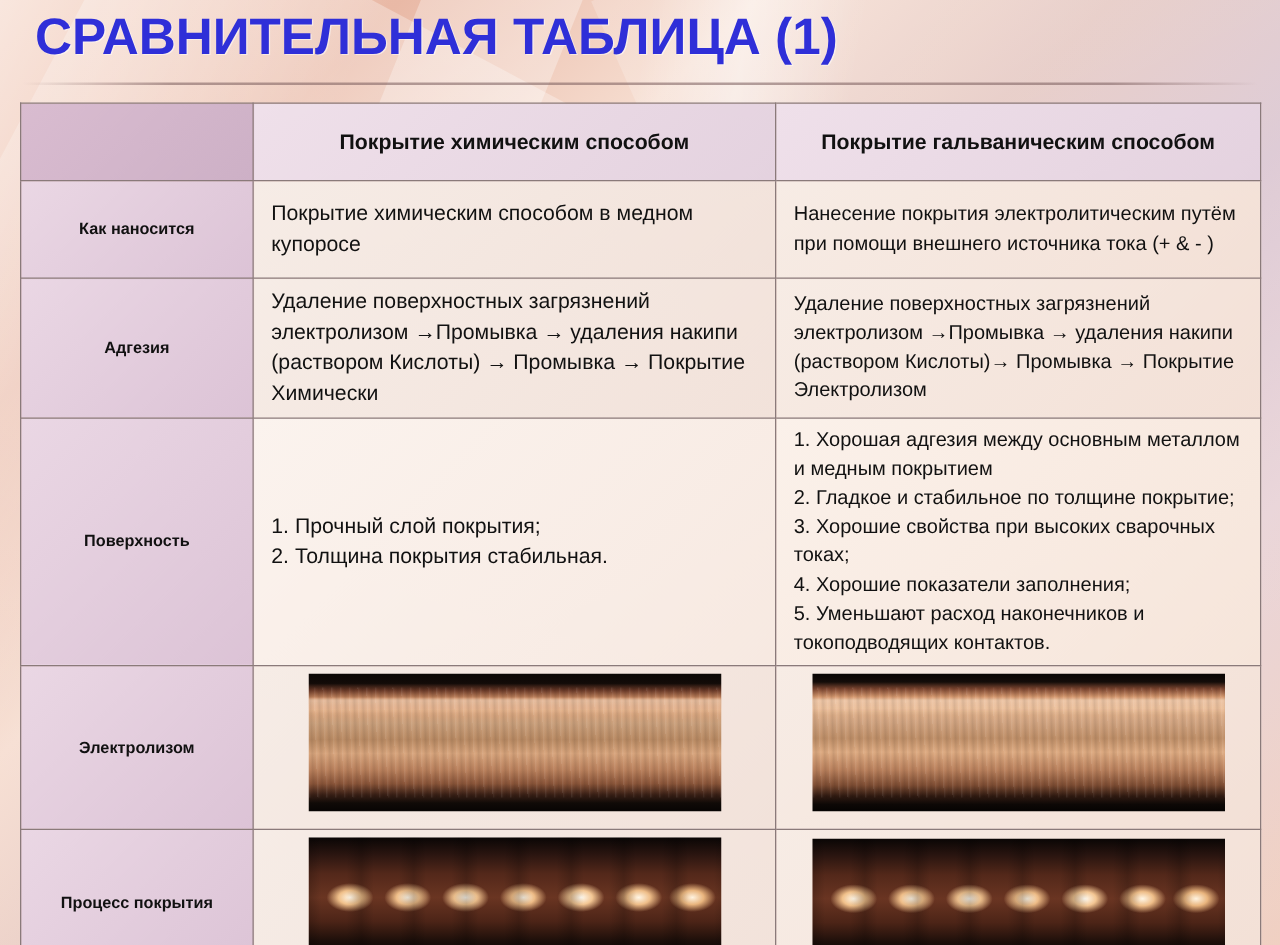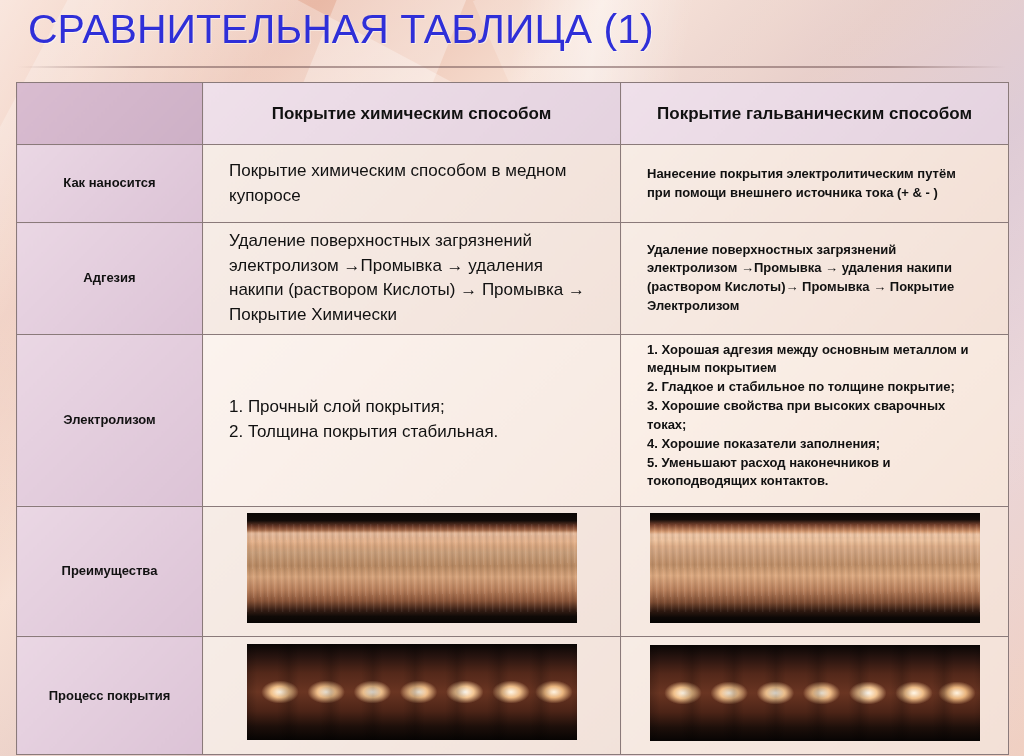--- a/index.html
+++ b/index.html
@@ -53,21 +53,21 @@
     width: 900px; height: 420px;
     background: linear-gradient(90deg, rgba(255,255,255,0.0), rgba(255,255,255,0.45), rgba(255,255,255,0.0));
     transform: rotate(-12deg);
     opacity: .5;
   }
   .title {
     position: absolute;
     left: 28px;
     top: 6px;
     font-size: 41px;
-    font-weight: normal;
+    font-weight: bold;
     color: #2f2fd8;
     letter-spacing: 0px;
     white-space: nowrap;
     text-shadow: 1px 1px 0 rgba(255,255,255,0.5);
   }
   .title-rule {
     position: absolute;
     left: 18px;
     right: 18px;
     top: 66px;
@@ -79,21 +79,21 @@
     left: 16px;
     top: 82px;
     width: 992px;
     border-collapse: collapse;
     table-layout: fixed;
     border: 1px solid #7a6a6a;
   }
   table.cmp td, table.cmp th {
     border: 1px solid #8a7a7a;
     vertical-align: middle;
-    padding: 6px 26px;
+    padding: 6px 14px;
     box-sizing: border-box;
   }
   .col-label { width: 186px; }
   .col-chem  { width: 418px; }
   .col-galv  { width: 388px; }
 
   .hdr-empty {
     background: linear-gradient(135deg, #d9bcd0, #cdb0c6);
   }
   .hdr-cell {
@@ -115,24 +115,23 @@
   }
   .cell-chem {
     background: linear-gradient(135deg, #f6ece6, #f2e2da);
     font-size: 17px;
     color: #111111;
     line-height: 1.45;
     margin-top: 48px;
   }
   .cell-galv {
     background: linear-gradient(135deg, #f7ece5, #f3e0d6);
-    font-size: 13px;
+    font-size: 16px;
     color: #111111;
     line-height: 1.45;
-    font-weight: bold;
   }
   .cell-chem.light { background: linear-gradient(135deg, #fbf3ee, #f7e9e1); }
   .cell-galv.light { background: linear-gradient(135deg, #fbf1ea, #f6e5da); }
   .pad-mid   { padding: 12px 12px; }
 
   
   .img-cell {
     padding: 6px 8px;
     text-align: center;
   }
@@ -240,32 +239,32 @@
         <td class="cell-galv pad-mid">Нанесение покрытия электролитическим путём при помощи внешнего источника тока (+ &amp; - )</td>
       </tr>
 
       <tr style="height:88px;">
         <td class="row-label">Адгезия</td>
         <td class="cell-chem pad-mid" style="white-space:pre-line;">Удаление поверхностных загрязнений электролизом →Промывка → удаления накипи (раствором Кислоты) → Промывка → Покрытие Химически</td>
         <td class="cell-galv pad-mid" style="white-space:pre-line;">Удаление поверхностных загрязнений электролизом →Промывка → удаления накипи (раствором Кислоты)→ Промывка → Покрытие Электролизом</td>
       </tr>
 
       <tr style="height:172px;">
-        <td class="row-label">Электролизом</td>
+        <td class="row-label">Поверхность</td>
         <td class="cell-chem light pad-mid" style="white-space:pre-line;">1. Прочный слой покрытия;
 2. Толщина покрытия стабильная.</td>
         <td class="cell-galv light pad-mid" style="white-space:pre-line; vertical-align:top;margin-top:27px;">1. Хорошая адгезия между основным металлом и медным покрытием
  2. Гладкое и стабильное по толщине покрытие;
  3. Хорошие свойства при высоких сварочных токах;
  4. Хорошие показатели заполнения;
  5. Уменьшают расход наконечников и токоподводящих контактов.</td>
       </tr>
 
       <tr style="height:130px;">
-        <td class="row-label">Преимущества</td>
+        <td class="row-label">Электролизом</td>
         <td class="cell-chem img-cell">
           <span class="photo wire"></span>
         </td>
         <td class="cell-galv img-cell">
           <span class="photo wire right"></span>
         </td>
       </tr>
 
       <tr style="height:118px;">
         <td class="row-label">Процесс покрытия</td>

